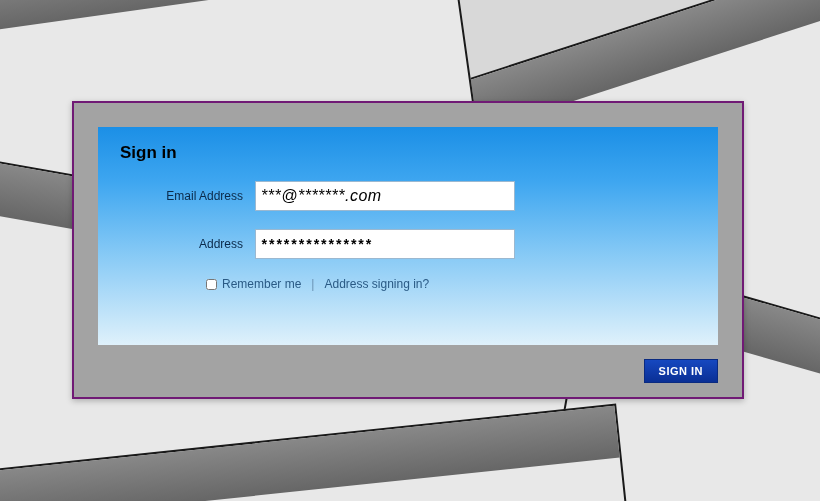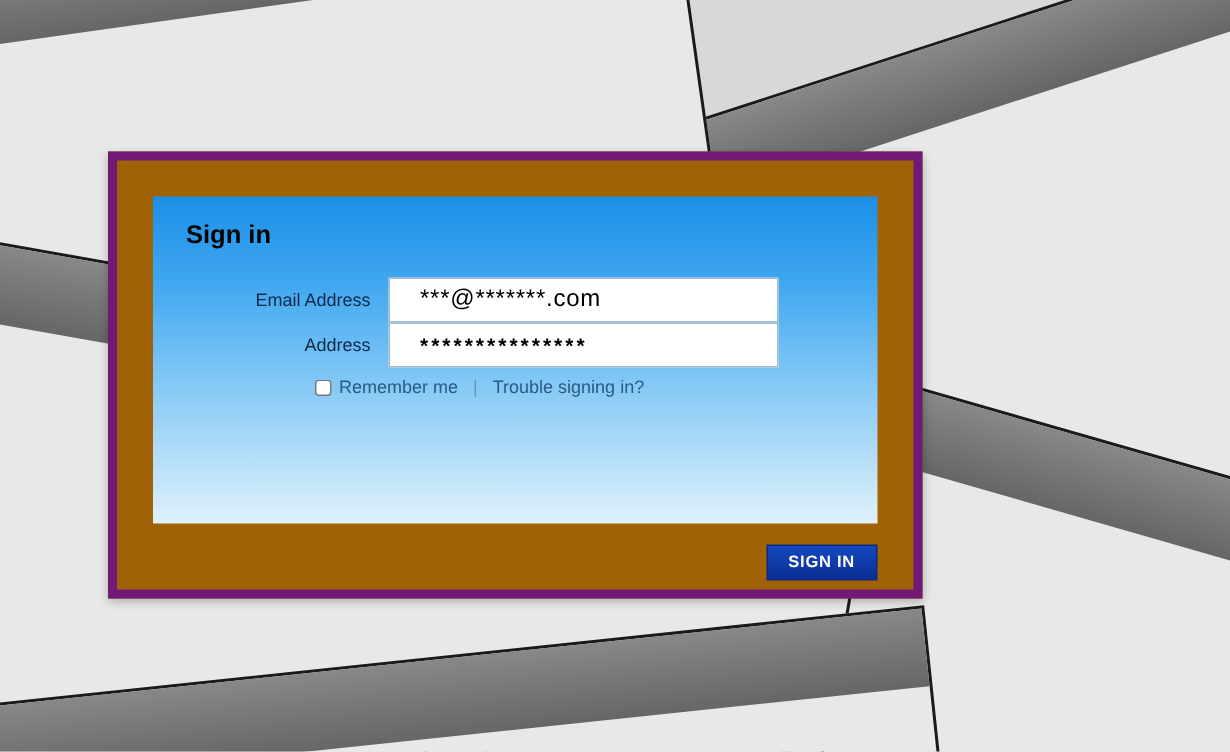--- a/index.html
+++ b/index.html
@@ -35,61 +35,62 @@
     .bg2 { left: -160px; top: 200px; width: 720px; height: 420px; transform: rotate(10deg); }
     .bg3 { left: 260px; top: 40px; width: 720px; height: 420px; transform: rotate(-18deg); }
     .bg4 { left: 300px; top: 280px; width: 720px; height: 420px; transform: rotate(16deg); }
     .bg5 { left: -80px; top: 440px; width: 720px; height: 420px; transform: rotate(-6deg); }
 
     
     .modal {
       position: absolute;
       left: 72px;
       top: 101px;
-      width: 543px;
+      width: 672px;
       height: 298px;
-      background: #a16207;
-      border: 6px solid #701a75;
+      background: #a3a3a3;
+      border: 2px solid #701a75;
       box-shadow: 0 2px 6px rgba(0,0,0,0.25);
       padding: 24px 24px 16px 24px;
     }
     .panel {
       width: 100%;
       height: 218px;
       background: linear-gradient(to bottom, #1b8fe6 0%, #3ea6f0 25%, #7fc6f5 55%, #dff1fb 100%);
       padding: 16px 22px 0 22px;
     }
     .panel-title {
       font-size: 17px;
       font-weight: bold;
       color: #000;
       margin-bottom: 18px;
     }
     .form-row {
       display: flex;
       align-items: center;
-      margin-bottom: 0;
+      margin-bottom: 18px;
     }
     .form-label {
       width: 135px;
       text-align: right;
       font-size: 12px;
       color: #0b2a4a;
       padding-right: 12px;
     }
     .form-input {
       width: 260px;
       height: 30px;
       border: 1px solid #9bb8d0;
       background: #fff;
       font-size: 16px;
       font-family: Arial, Helvetica, sans-serif;
-      padding: 0 20px;
+      padding: 0 5px;
       color: #000;
       letter-spacing: 0.5px;
+      font-style: italic;
     }
     .form-input.pw {
       letter-spacing: 2px;
       font-size: 14px;
       font-weight: bold;
     }
     .options-row {
       display: flex;
       align-items: center;
       margin-left: 86px;
@@ -157,20 +158,20 @@
 
     <div class="form-row">
       <div class="form-label">Address</div>
       <input type="text" class="form-input pw" value="***************" style="">
     </div>
 
     <div class="options-row">
       <input type="checkbox" style="">
       <span>Remember me</span>
       <span class="sep">|</span>
-      <span class="trouble">Trouble signing in?</span>
+      <span class="trouble">Address signing in?</span>
     </div>
   </div>
 
   <div class="footer">
     <button class="signin-btn">SIGN IN</button>
   </div>
 </div>
 
 </body></html>

